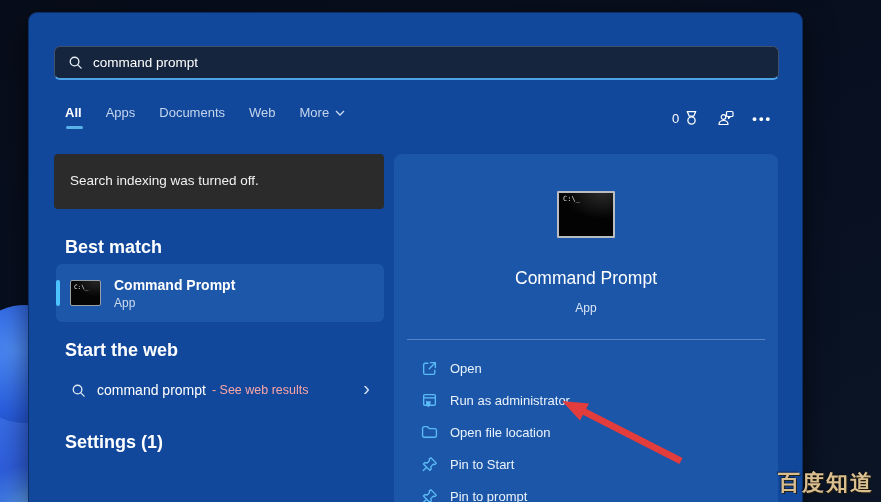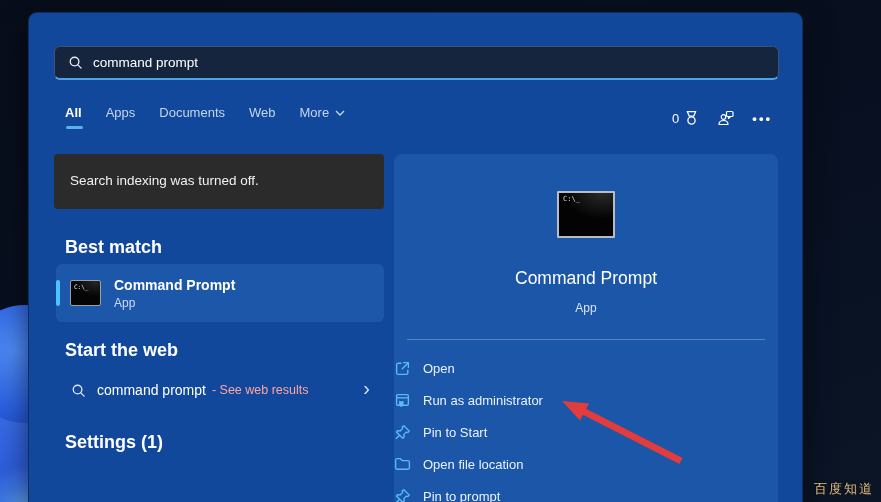--- a/index.html
+++ b/index.html
@@ -90,31 +90,31 @@
     border:2px solid #b9bdc2; border-radius:1px; color:#dddddd;
     font-family:"DejaVu Sans Mono", monospace; font-size:7px; padding:2px 0 0 4px;
   }
   .pane-title { position:absolute; left:0; top:114px; width:100%; text-align:center;
     color:#ffffff; font-size:17.5px; }
   .pane-sub { position:absolute; left:0; top:147px; width:100%; text-align:center;
     color:#d9e4f4; font-size:12px; }
   .pane-sep { position:absolute; left:13px; right:13px; top:185px; height:1px;
     background:rgba(200,220,245,0.35); }
   .actions { position:absolute; left:0; top:198px; width:100%; }
-  .action-row { height:32px; display:flex; align-items:center; cursor:default; }
+  .action-row { height:32px; display:flex; align-items:center; padding-left:27px; cursor:default; }
   .action-row .lbl { color:#eaf2fb; font-size:13px; margin-left:12px; }
   .action-row svg { flex:none; }
 
   
   .arrow-overlay { position:absolute; left:0; top:0; z-index:5; pointer-events:none; }
 
   
   .watermark {
     position:absolute; right:7px; bottom:4px; z-index:6;
-    color:#d9be90; font-size:13px; font-weight:normal; letter-spacing:2px;
+    color:#d9be90; font-size:22px; font-weight:bold; letter-spacing:2px;
     text-shadow:1px 1px 0 rgba(40,30,10,0.9), -1px -1px 1px rgba(0,0,0,0.5);
   }
 </style>
 </head>
 <body>
 
 <div class="bloom bloom-band"></div>
 <div class="bloom bloom-circle"></div>
 <div class="bloom bloom-glow"></div>
 
@@ -220,30 +220,30 @@
       </div>
       <div class="action-row">
         <svg width="17" height="17" viewBox="0 0 16 16" fill="none">
             <rect x="2.5" y="2.5" width="11" height="10" rx="1.2" stroke="#5abaf5" stroke-width="1.3"></rect>
             <path d="M2.5 5.5h11" stroke="#5abaf5" stroke-width="1.3"></path>
             <path d="M4.8 8c1.4 1 2.9 1 4.2.3v3c0 1.7-1.7 2.7-2.1 2.9-.4-.2-2.1-1.2-2.1-2.9z" fill="#5abaf5"></path>
           </svg>
         <span class="lbl">Run as administrator</span>
       </div>
       <div class="action-row">
+        <svg width="17" height="17" viewBox="0 0 16 16" fill="none" stroke="#5abaf5" stroke-width="1.3" stroke-linejoin="round">
+            <path d="M1.5 4A1.5 1.5 0 0 1 3 2.5h3l1.8 1.8H13A1.5 1.5 0 0 1 14.5 5.8V11A1.5 1.5 0 0 1 13 12.5H3A1.5 1.5 0 0 1 1.5 11z"></path>
+          </svg>
+        <span class="lbl">Open file location</span>
+      </div>
+      <div class="action-row">
         <svg width="17" height="17" viewBox="0 0 16 16" fill="none" stroke="#5abaf5" stroke-width="1.3" stroke-linecap="round" stroke-linejoin="round">
             <path d="M9.3 1.6l5.1 5.1-1.3 1.3-1.6-.3-2.3 2.3.4 2.2-1.3 1.3-3-3-3.2 3.2 3.2-3.2-3-3 1.3-1.3 2.2.4 2.3-2.3-.3-1.6z"></path>
           </svg>
         <span class="lbl">Pin to Start</span>
-      </div>
-      <div class="action-row">
-        <svg width="17" height="17" viewBox="0 0 16 16" fill="none" stroke="#5abaf5" stroke-width="1.3" stroke-linejoin="round">
-            <path d="M1.5 4A1.5 1.5 0 0 1 3 2.5h3l1.8 1.8H13A1.5 1.5 0 0 1 14.5 5.8V11A1.5 1.5 0 0 1 13 12.5H3A1.5 1.5 0 0 1 1.5 11z"></path>
-          </svg>
-        <span class="lbl">Open file location</span>
       </div>
       <div class="action-row">
         <svg width="17" height="17" viewBox="0 0 16 16" fill="none" stroke="#5abaf5" stroke-width="1.3" stroke-linecap="round" stroke-linejoin="round">
             <path d="M9.3 1.6l5.1 5.1-1.3 1.3-1.6-.3-2.3 2.3.4 2.2-1.3 1.3-3-3-3.2 3.2 3.2-3.2-3-3 1.3-1.3 2.2.4 2.3-2.3-.3-1.6z"></path>
           </svg>
         <span class="lbl">Pin to prompt</span>
       </div>
     </div>
   </div>
 </div>

